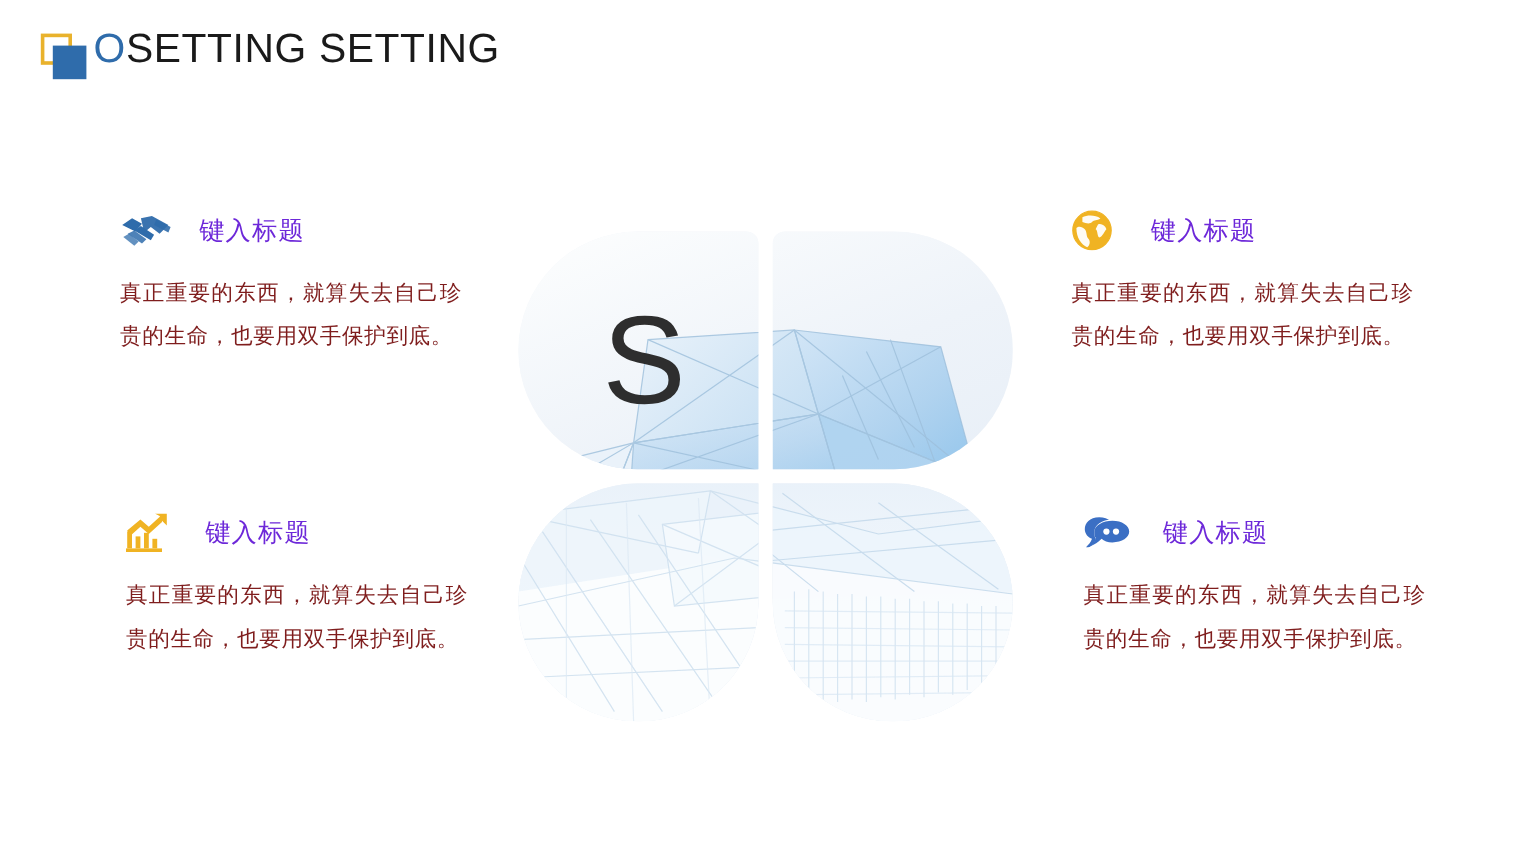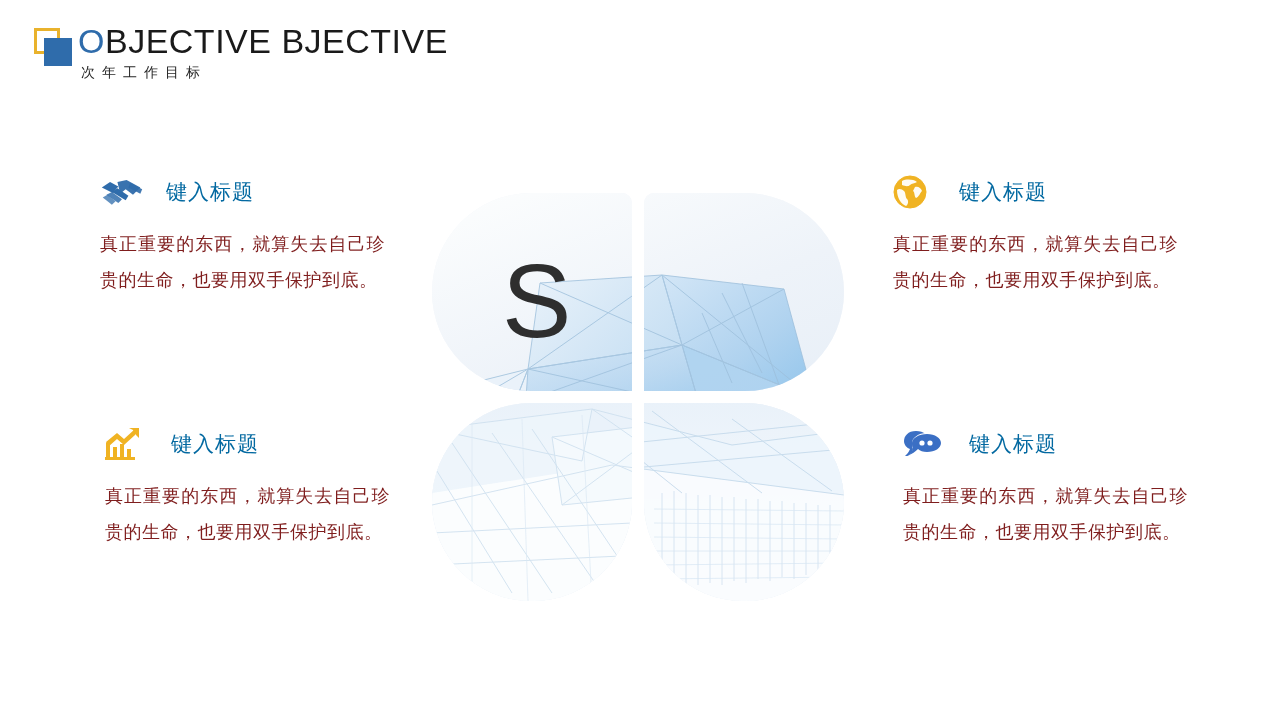--- a/index.html
+++ b/index.html
@@ -90,21 +90,21 @@
     width: 44px;
     height: 36px;
     flex: 0 0 auto;
     display: flex;
     align-items: center;
     justify-content: flex-start;
   }
   .quad-title {
     margin-left: 22px;
     font-size: 21px;
-    color: #0369a1;
+    color: #6d28d9;
     letter-spacing: 1px;
     white-space: nowrap;
   }
   .quad-body {
     margin-top: 14px;
     font-size: 18px;
     line-height: 2.0;
     color: #7f1d1d;
     letter-spacing: 0.5px;
     width: 285px;
@@ -172,22 +172,21 @@
 </style>
 </head>
 <body>
 
 <div class="header">
   <div class="logo-mark">
     <div class="logo-square-outline"></div>
     <div class="logo-square-solid"></div>
   </div>
   <div class="header-text">
-    <div class="title-line"><span class="lead">O</span><span>BJECTIVE BJECTIVE</span></div>
-    <div class="subtitle-line">次年工作目标</div>
+    <div class="title-line"><span class="lead">O</span><span>SETTING SETTING</span></div>
   </div>
 </div>
 
 <div class="swot">
 
   <div class="petal petal-tl">
     <svg class="photo" viewBox="0 0 412 408" preserveAspectRatio="none">
       <defs>
         <linearGradient id="skyg" x1="0" y1="0" x2="0.4" y2="1">
           <stop offset="0%" stop-color="#fdfefe"></stop>

